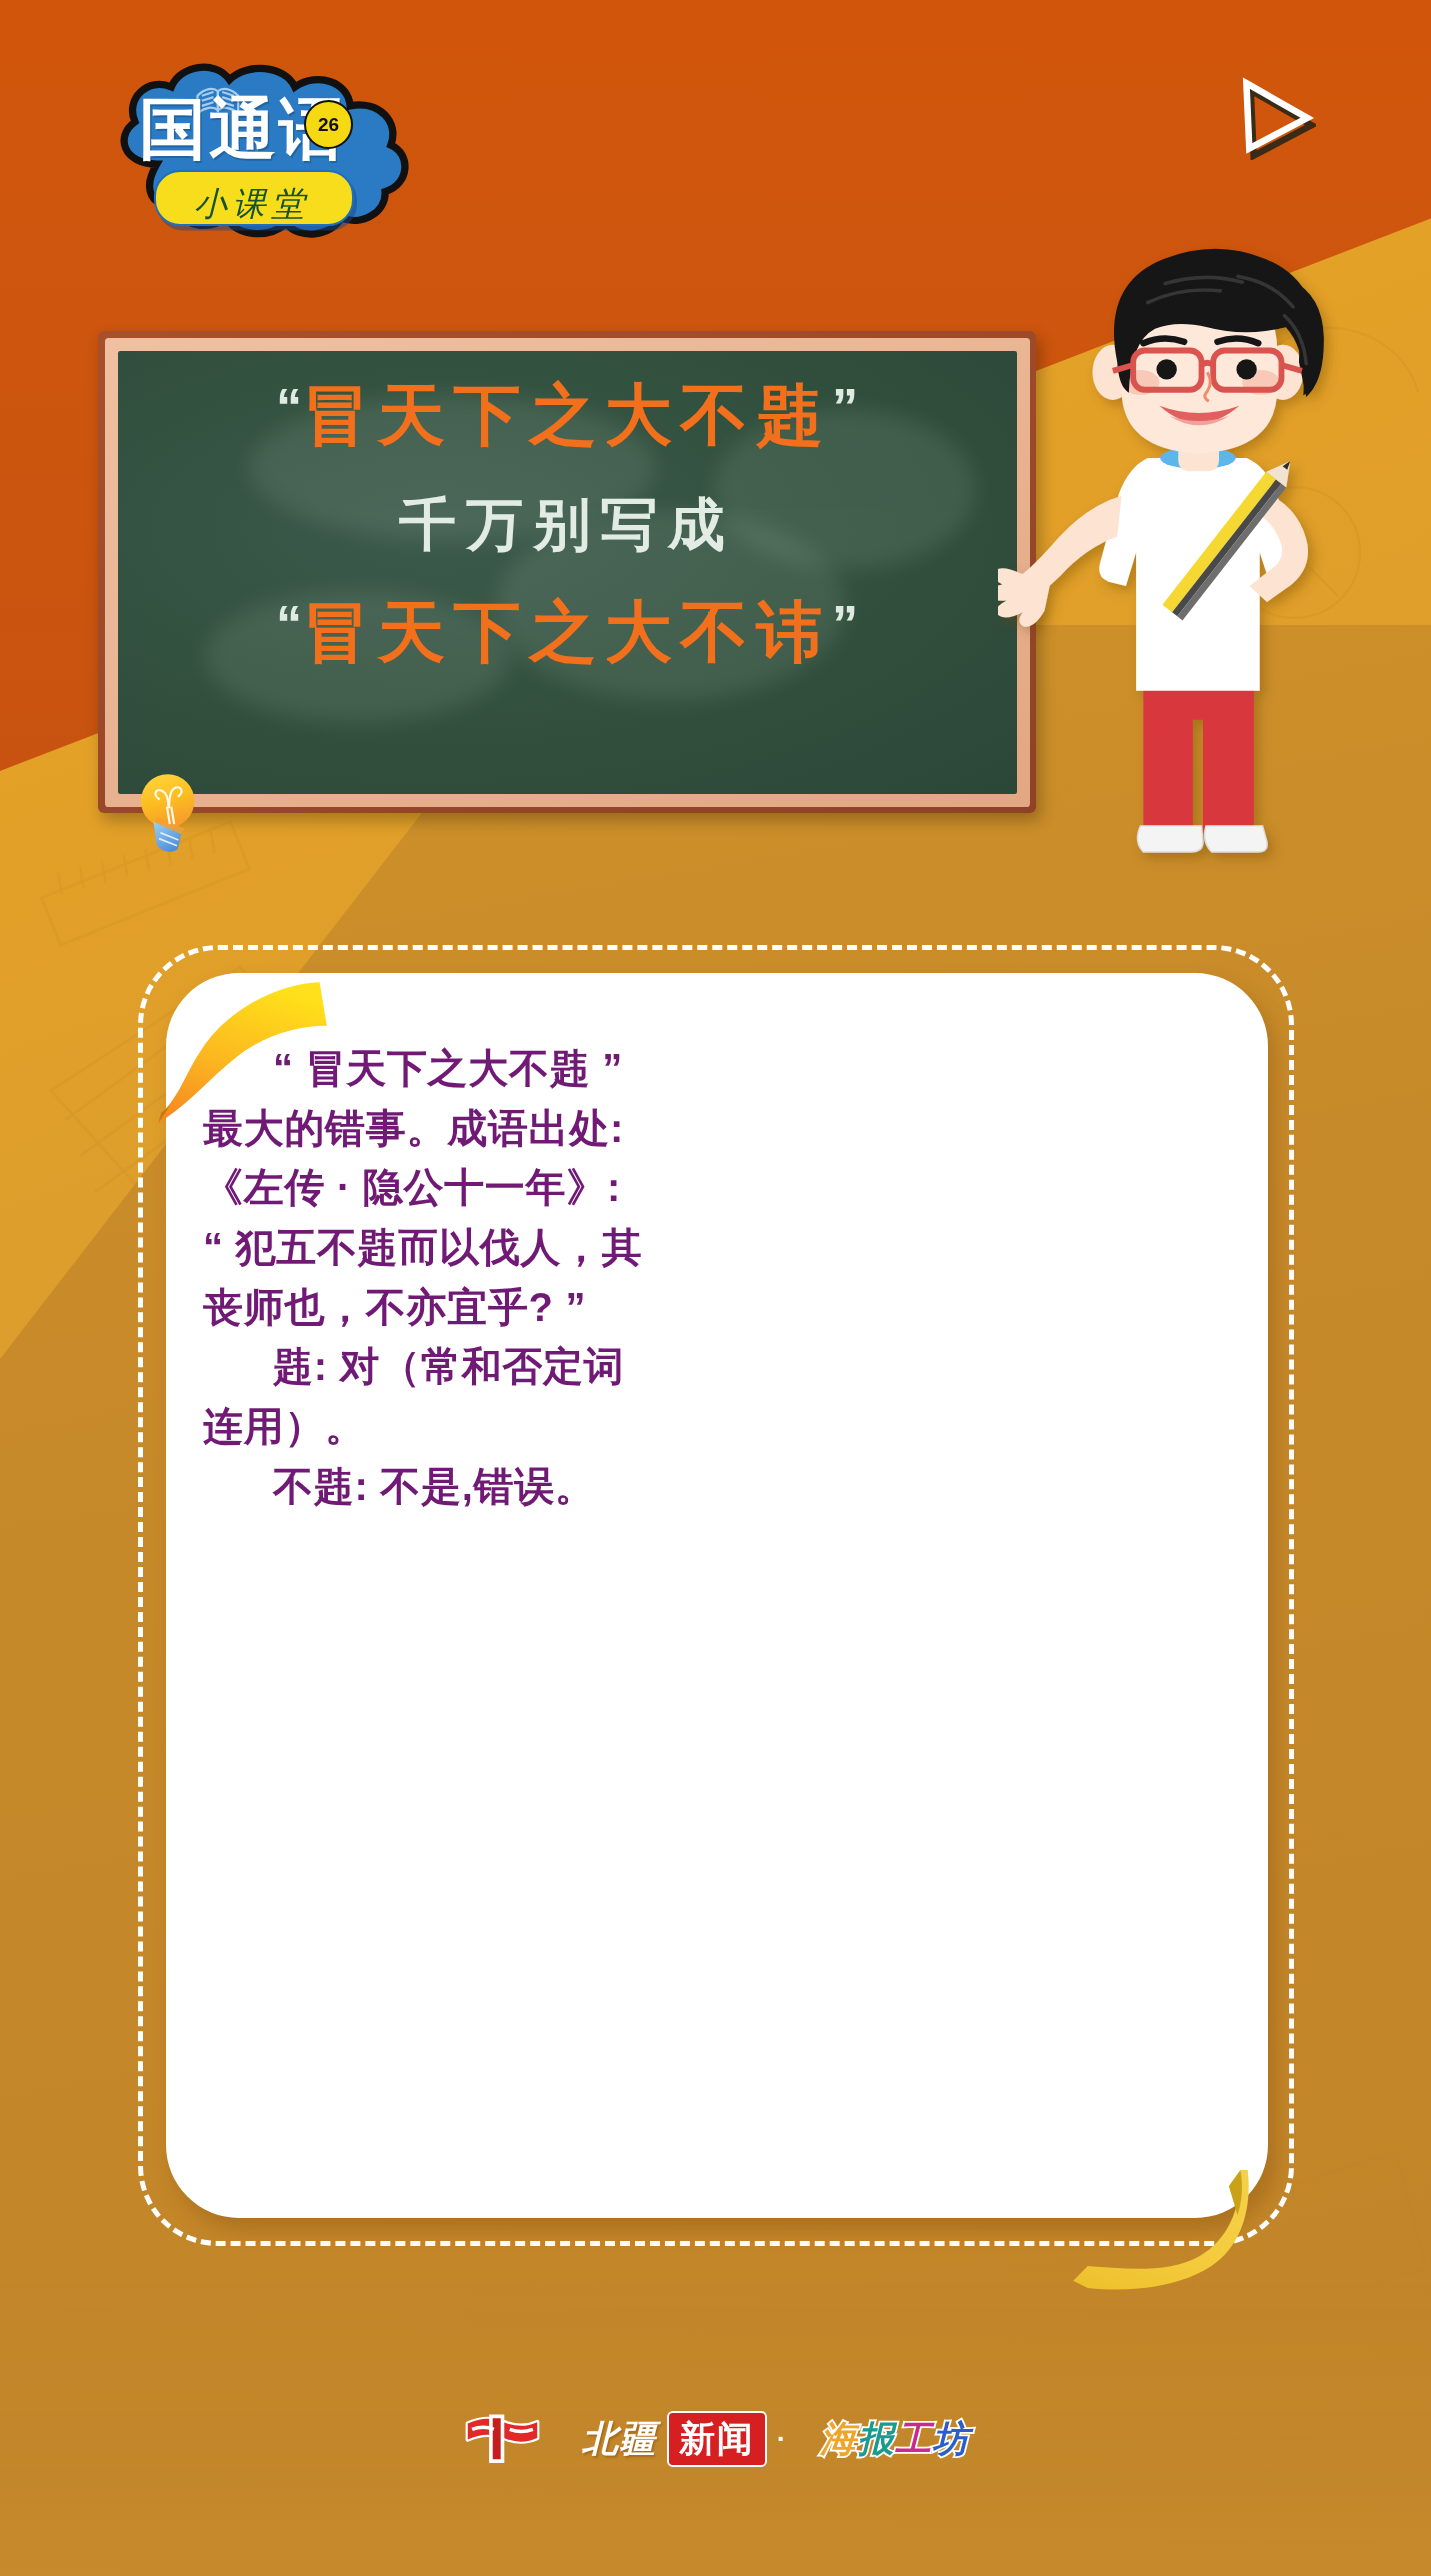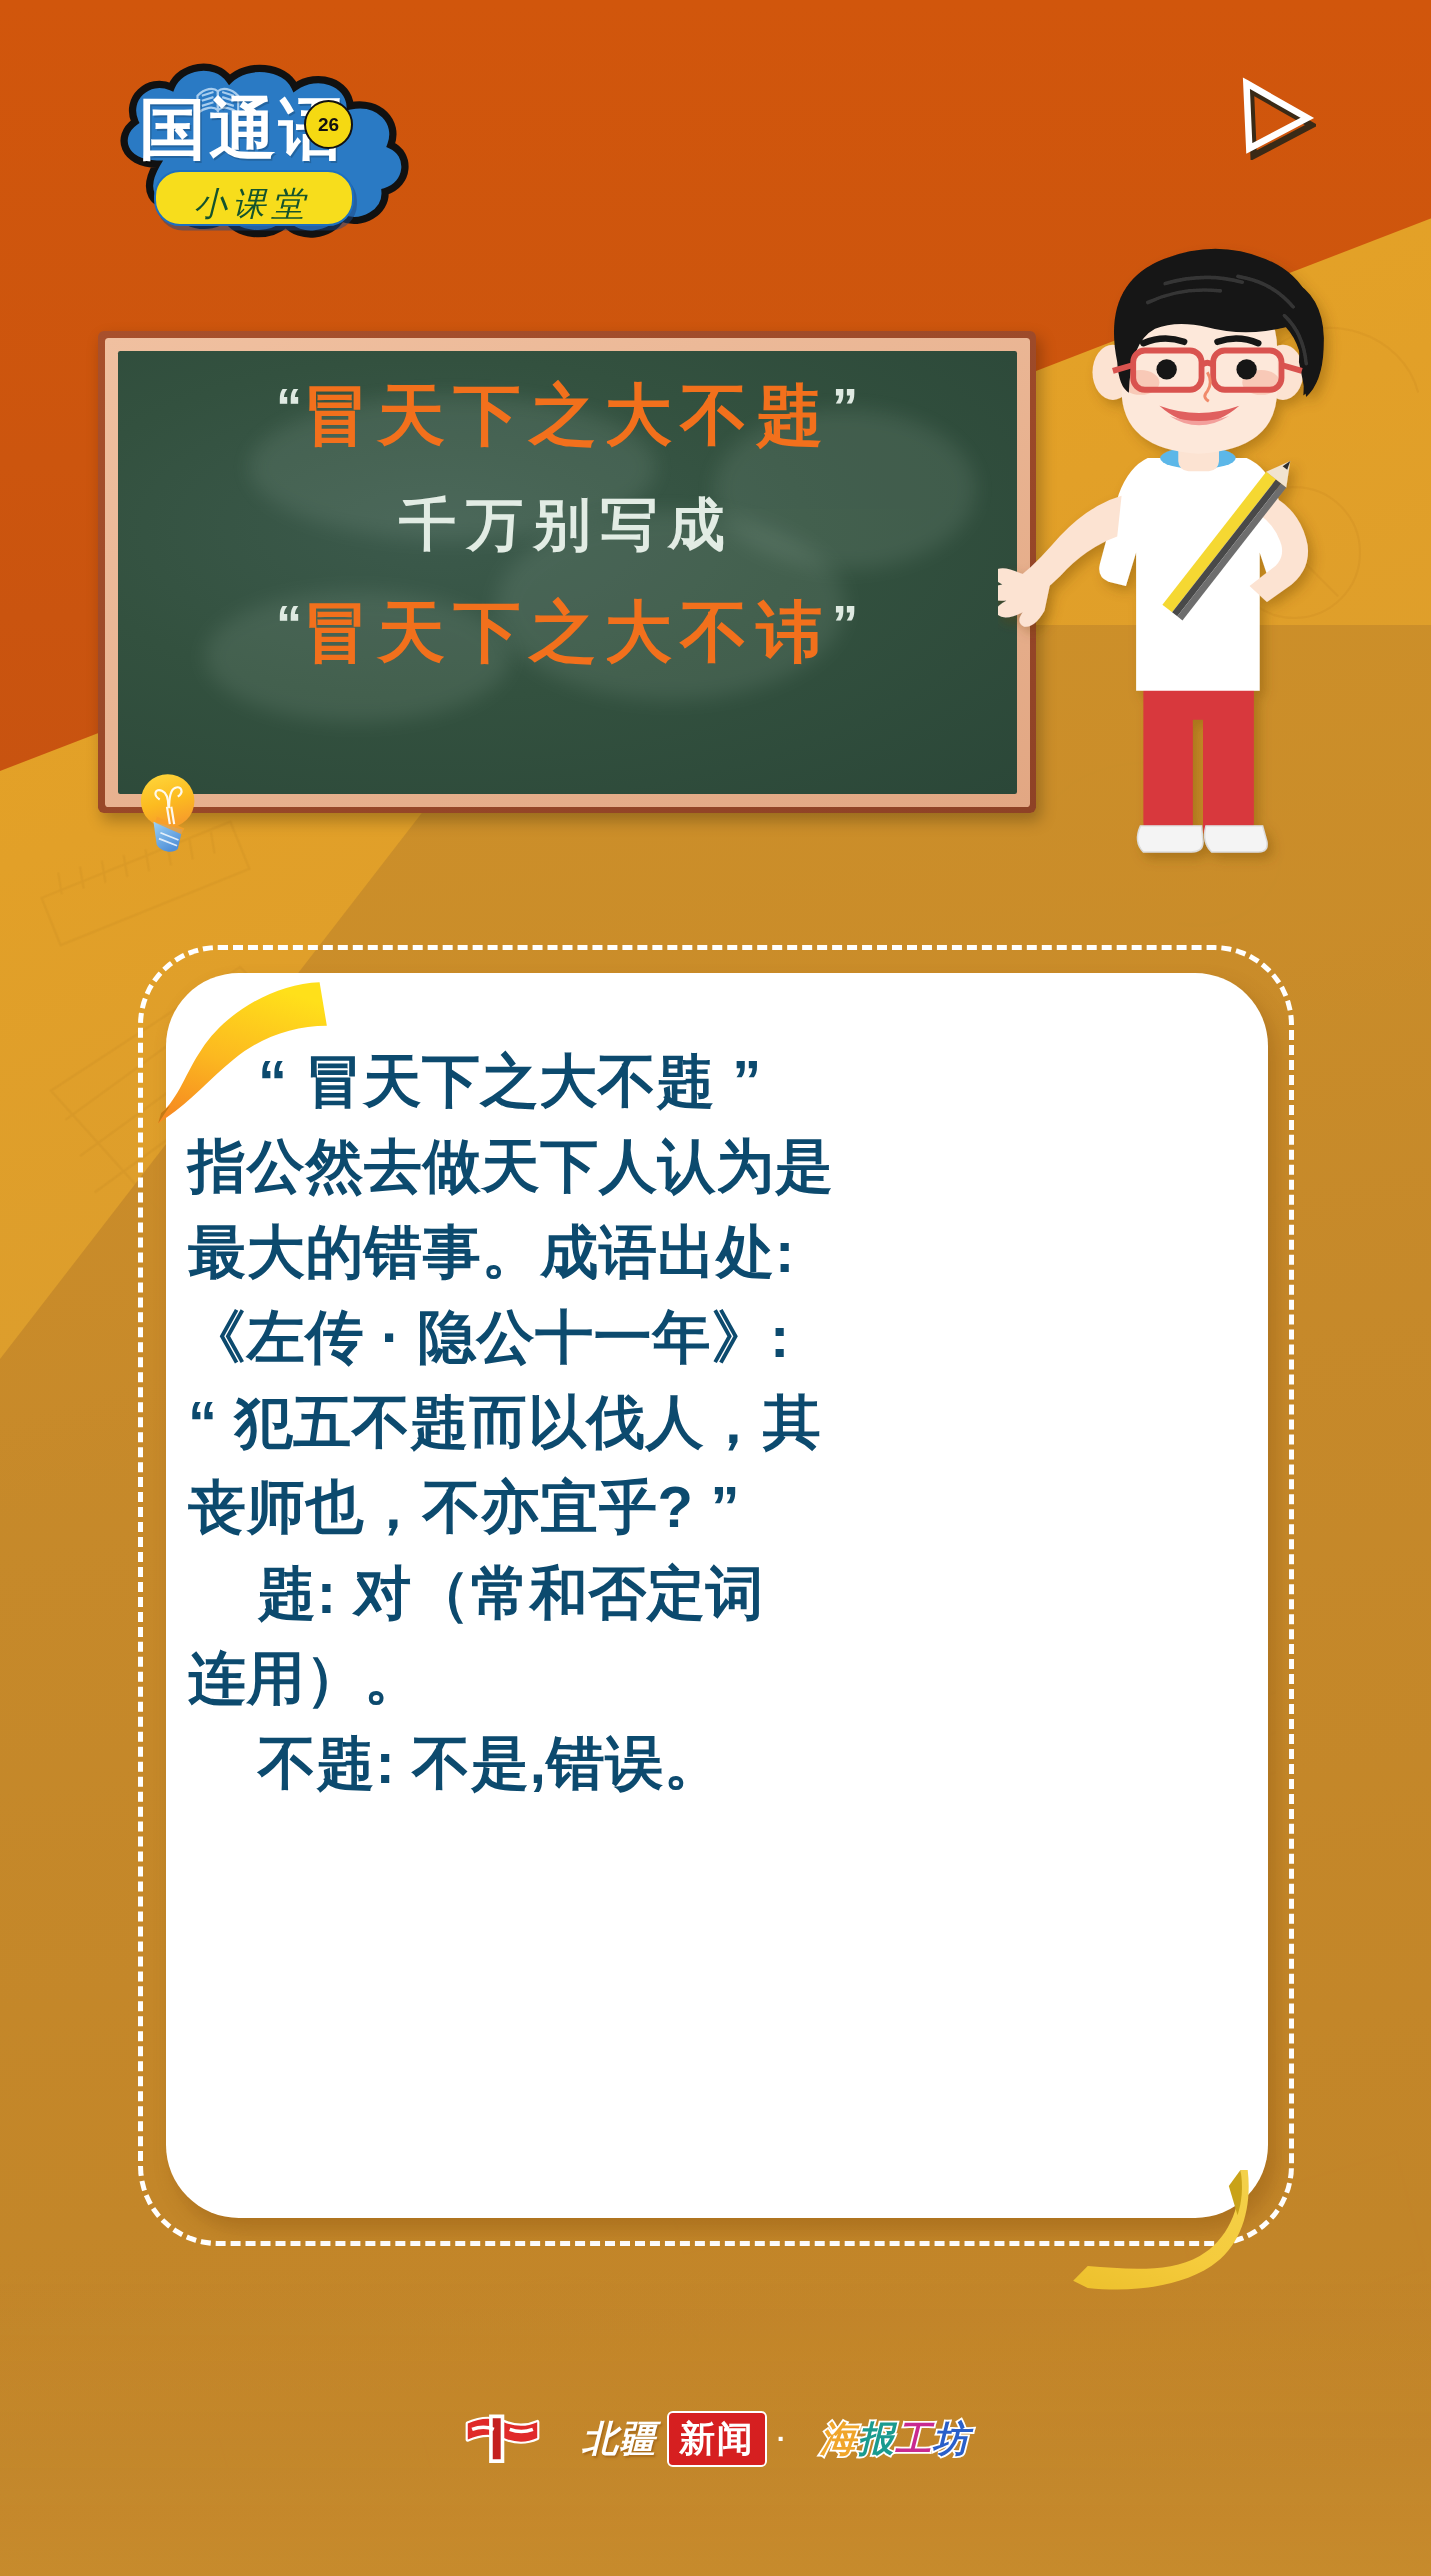--- a/index.html
+++ b/index.html
@@ -116,23 +116,23 @@
   .card{
     position:absolute;left:166px;top:973px;width:1102px;height:1245px;
     background:#ffffff;border-radius:73px;
     box-shadow:7.3px 11.6px 19px rgba(120,70,10,.30);
   }
   .ribbon-tl{position:absolute;left:132px;top:956px;width:240px;height:218px;}
   .ribbon-br{position:absolute;left:1047px;top:2138px;width:240px;height:182px;}
   .ribbon-tl svg,.ribbon-br svg{width:100%;height:100%;}
 
   .card-text{
-    position:absolute;left:188px;top:1040px;width:1047px;
-    color:#0c4a6e;
-    font-size:58px;
+    position:absolute;left:203px;top:1040px;width:1047px;
+    color:#701a75;
+    font-size:40px;
     line-height:1.42;
     letter-spacing:0.7px;
     font-weight:600;
   }
   .card-text p{margin:0 0 2.9px 0;white-space:nowrap;}
   .indent{display:inline-block;width:70px;}
   .line-last{font-weight:bold;}
 
   
   .footer{
@@ -386,21 +386,20 @@
             <stop offset="100%" stop-color="#eec22f"></stop>
         </linearGradient>
       </defs>
       <path d="M266 44 C268 92 250 140 210 162 C168 186 110 180 56 176 L36 196 L56 206 C116 212 180 206 226 176 C268 148 282 96 276 44 Z" fill="url(#rbr)"></path>
       <path d="M266 44 C270 66 268 88 262 106 L250 66 Z" fill="#c9a218"></path>
     </svg>
   </div>
 
   <div class="card-text">
     <p><span class="indent"></span><span>“ 冒天下之大不韪 ”</span></p>
-    <p>指公然去做天下人认为是</p>
     <p>最大的错事。成语出处:</p>
     <p>《左传 · 隐公十一年》:</p>
     <p>“ 犯五不韪而以伐人，其</p>
     <p>丧师也，不亦宜乎? ”</p>
     <p><span class="indent"></span><span>韪: 对（常和否定词</span></p>
     <p>连用）。</p>
     <p class="line-last"><span class="indent"></span><span>不韪: 不是,错误。</span></p>
   </div>
 
   <div class="footer">

